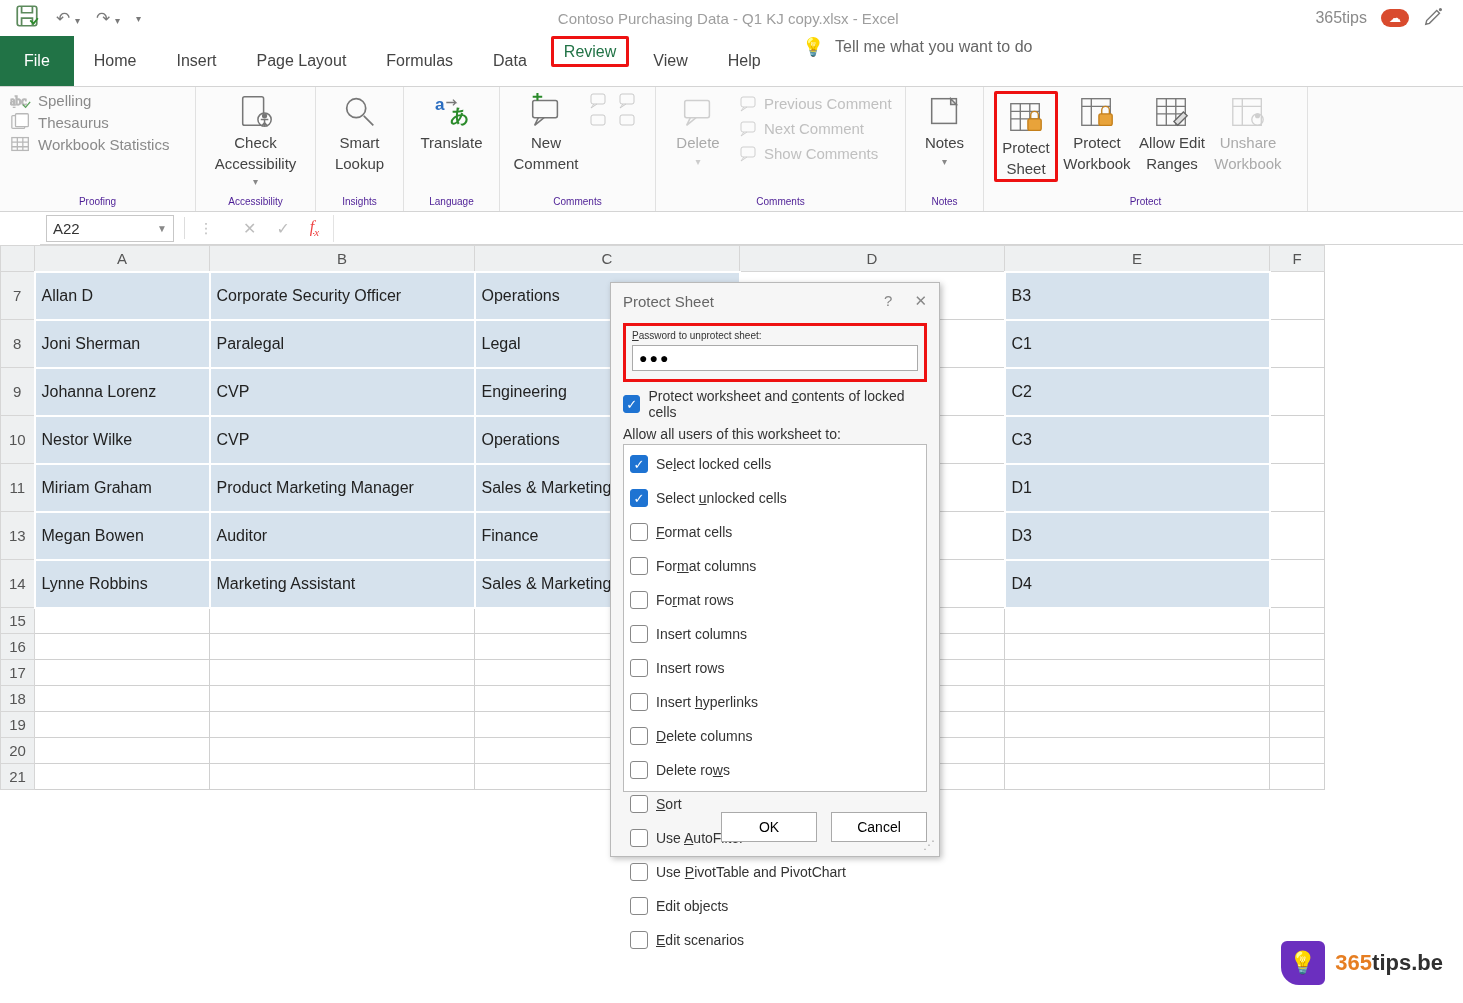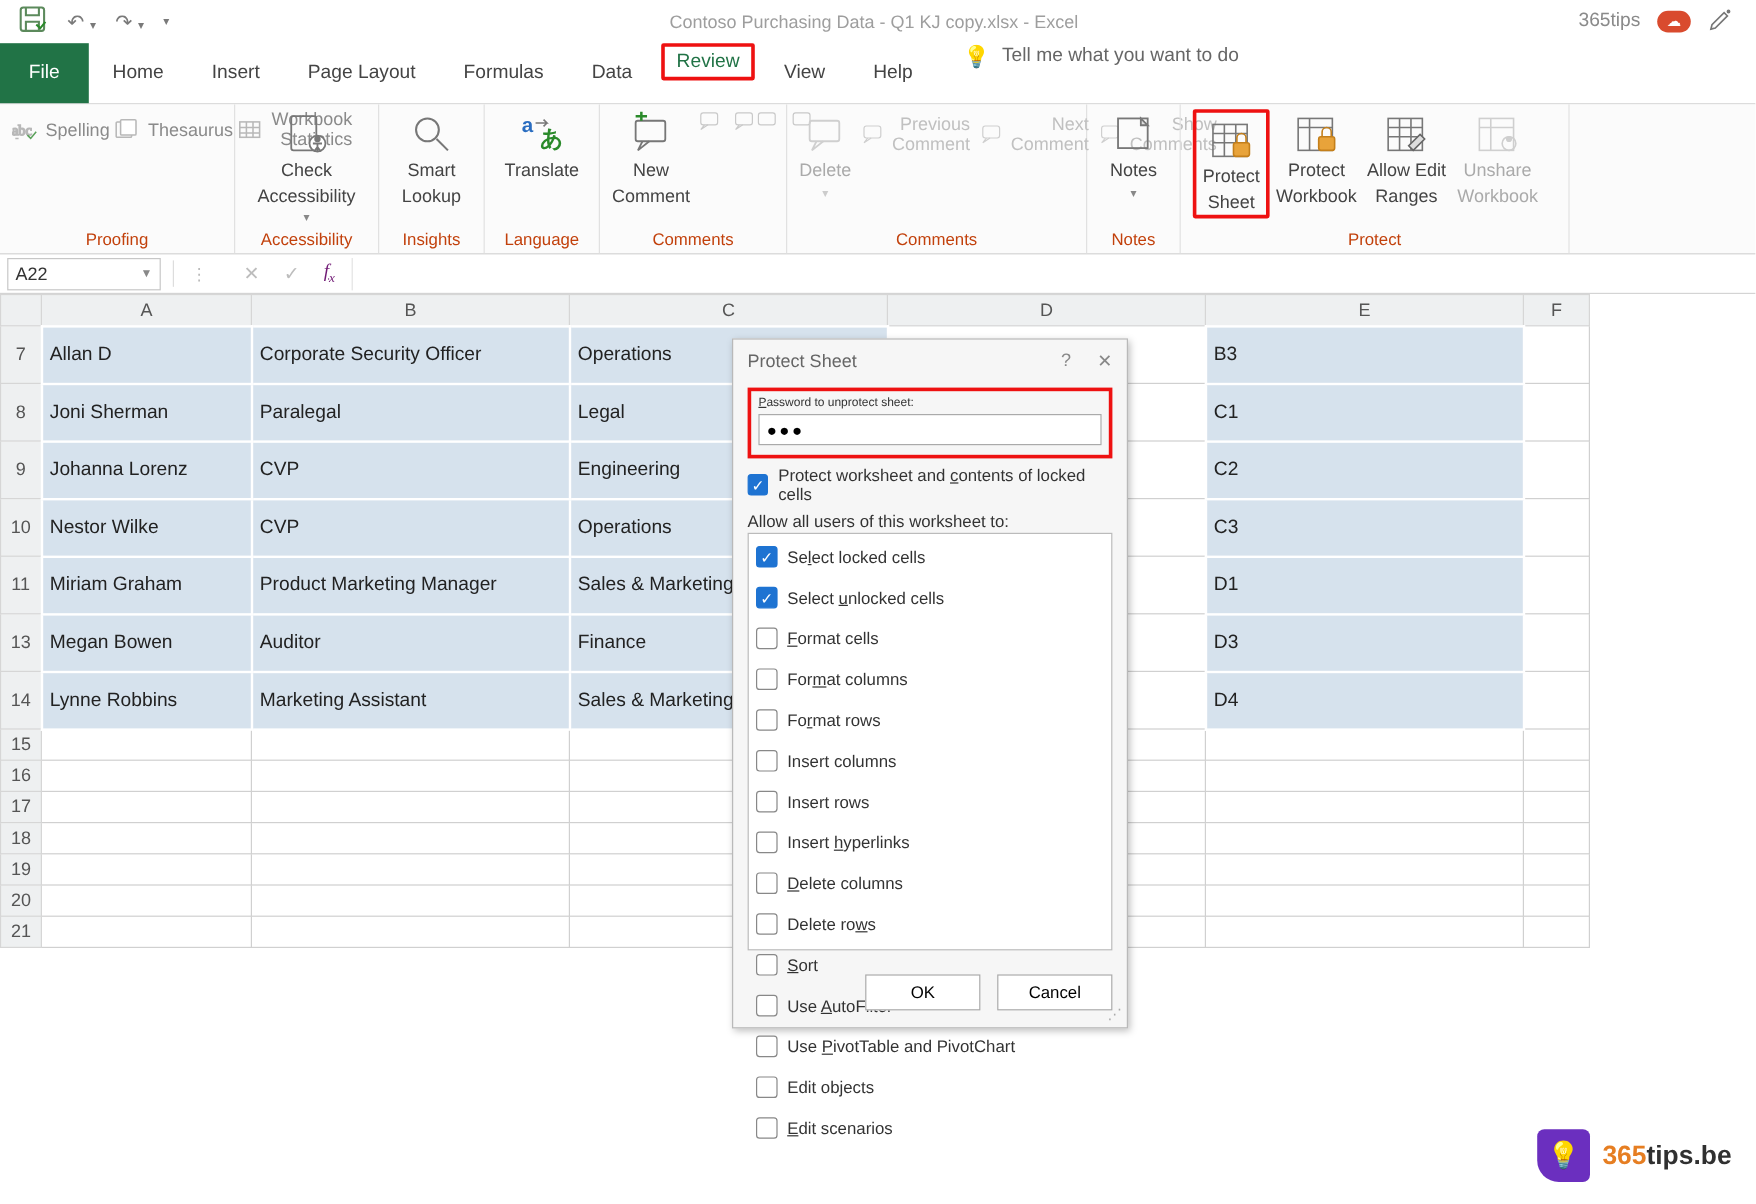--- a/index.html
+++ b/index.html
@@ -17,35 +17,35 @@
   .tab { padding: 0 20px; height: 100%; display: flex; align-items: center; font-size: 16px; color: #444; cursor: pointer; }
   .tab.file { background: #217346; color: #fff; font-weight: 400; padding: 0 24px; }
   .tab.active { color: #217346; }
   .tab.active.boxed { border: 3px solid #e11; border-radius: 2px; height: 31px; padding: 0 10px; margin: 0 4px; }
   .tellme { display: flex; align-items: center; gap: 10px; margin-left: 22px; color: #666; font-size: 16px; }
   .bulb { font-size: 18px; color: #555; }
 
   
   .ribbon { display: flex; border-bottom: 1px solid #d4d4d4; background: #fbfbfb; height: 125px; }
   .group { border-right: 1px solid #e1e1e1; padding: 4px 10px 2px 10px; display: flex; flex-direction: column; justify-content: space-between; }
-  .group-label { text-align: center; color: #c2410c; font-size: 14px; padding: 2px 0 2px 0; }
+  .group-label { text-align: center; color: #4c1d95; font-size: 10px; padding: 2px 0 2px 0; }
   .group-body { display: flex; align-items: flex-start; gap: 8px; flex: 1; }
-  .vlist { display: flex; flex-direction: row; gap: 4px; text-align: right; }
+  .vlist { display: flex; flex-direction: column; gap: 4px; }
   .vitem { display: flex; align-items: center; gap: 6px; color: #8a8a8a; font-size: 15px; cursor: pointer; }
   .vitem svg, .bigbtn svg, .midbtn svg { flex-shrink: 0; }
   .bigbtn { display: flex; flex-direction: column; align-items: center; justify-content: flex-start; width: 80px; gap: 4px; color: #444; cursor: pointer; font-size: 15px; text-align: center; line-height: 1.1; padding-top: 2px; }
   .bigbtn.dim { color: #aaa; }
   .boxed-red { border: 3px solid #e11; border-radius: 2px; padding: 2px; }
 
   
-  .fbar { height: 33px; display: flex; align-items: center; border-bottom: 1px solid #d4d4d4; }
+  .fbar { height: 33px; display: flex; align-items: center; border-bottom: 1px solid #d4d4d4; margin-left: 40px; }
   .namebox { width: 128px; height: 27px; border: 1px solid #c7c7c7; margin: 0 6px; padding: 2px 6px; display: flex; align-items: center; justify-content: space-between; font-size: 15px; }
   .namebox .dd { color: #888; font-size: 10px; }
   .fx-controls { display: flex; align-items: center; gap: 20px; padding: 0 14px 0 20px; color: #bdbdbd; font-size: 16px; }
-  .fx-label { font-family: "Cambria Math","Segoe UI",serif; font-style: italic; font-size: 16px; color: #701a75; text-decoration: underline; }
+  .fx-label { font-family: "Cambria Math","Segoe UI",serif; font-style: italic; font-size: 16px; color: #ef4444; text-decoration: underline; }
 
   
   .grid-wrap { position: relative; }
   table.grid { border-collapse: collapse; table-layout: fixed; }
   .colhead th { background: #eef0f1; border: 1px solid #d6d6d6; color: #555; font-weight: 400; font-size: 15px; height: 26px; }
   .rowhead { background: #eef0f1; border: 1px solid #d6d6d6; text-align: center; color: #555; font-size: 15px; width: 34px; }
   td.cell { border: 1px solid #d0d0d0; height: 48px; padding: 0 6px; font-size: 16px; color: #222; vertical-align: middle; }
   td.cell.tbl { background: #d6e2ed; border-color: #fff; border-width: 2px; }
   td.cell.empty { height: 26px; }
   .corner { background: #eef0f1; border: 1px solid #d6d6d6; }

